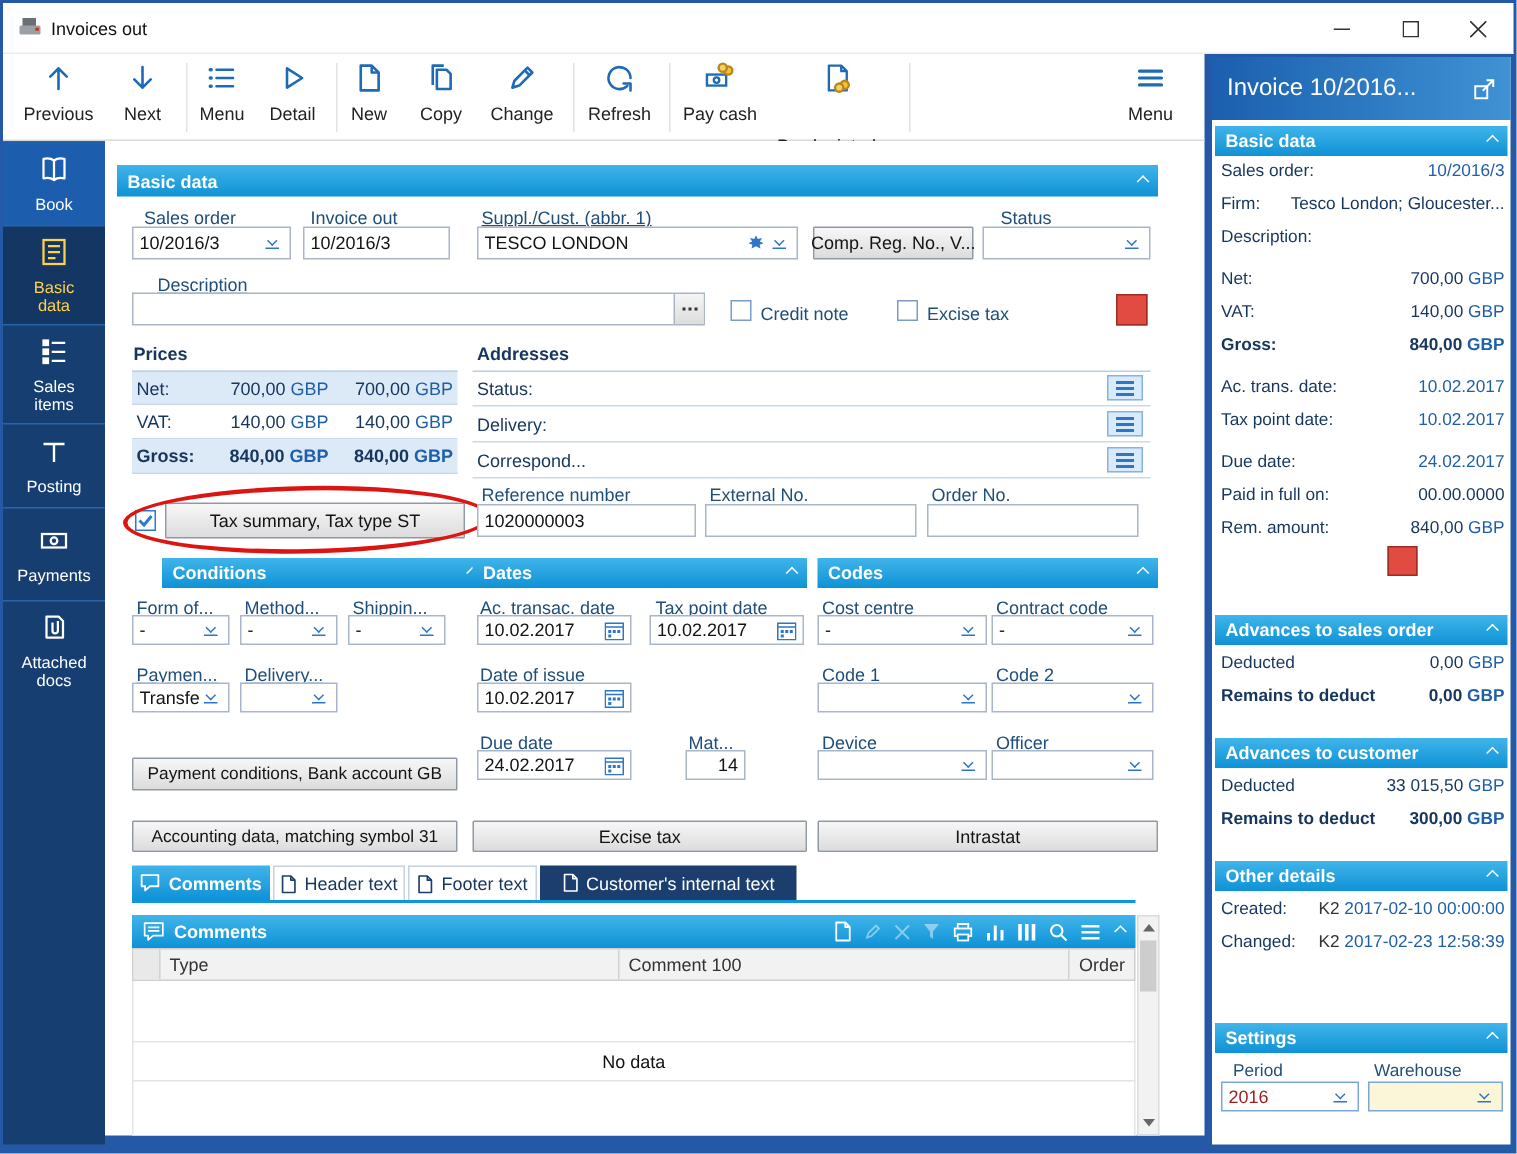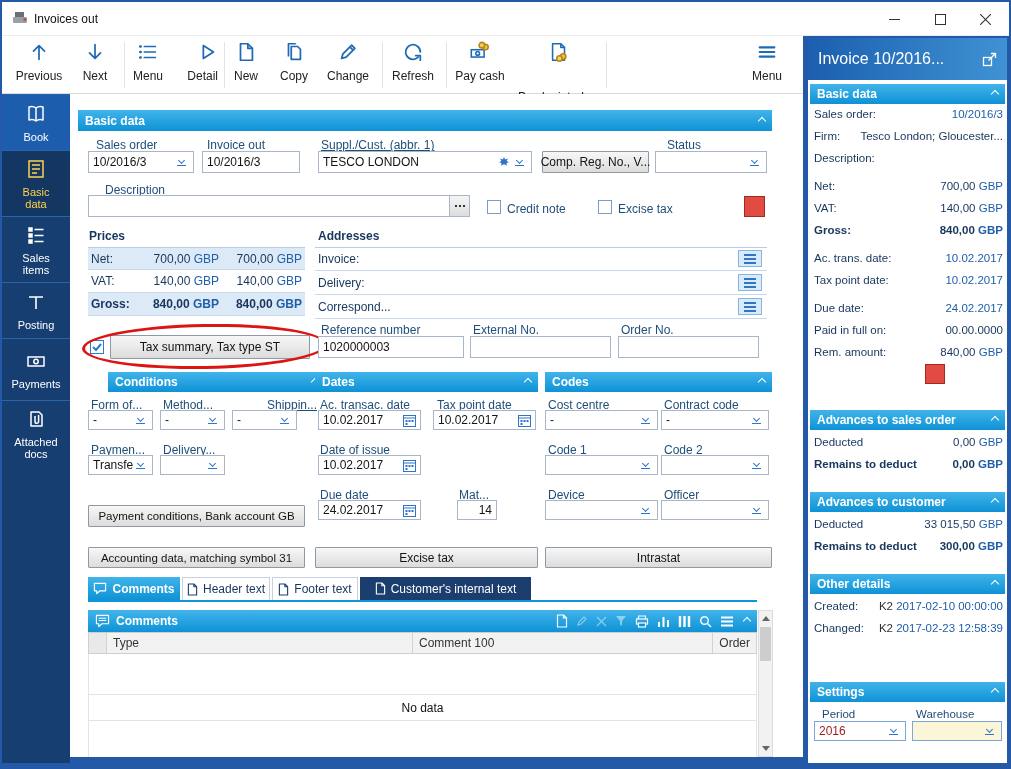--- a/index.html
+++ b/index.html
@@ -85,21 +85,21 @@
   <span>Next</span>
 </div>
 <div class="sep" style="left:124px;"></div>
 <div class="tbtn" style="left:128px;width:40px;">
   <span><svg width="22" height="22" viewBox="0 0 24 24" fill="none" stroke="#1e6ab6" stroke-width="1.9" stroke-linecap="round">
         <path d="M8 6h12M8 12h12M8 18h12"></path>
         <path d="M3.5 6h.6M3.5 12h.6M3.5 18h.6" stroke-width="2.6"></path>
       </svg></span>
   <span>Menu</span>
 </div>
-<div class="tbtn" style="left:172px;width:46px;align-items:flex-end;">
+<div class="tbtn" style="left:172px;width:46px;">
   <span><svg width="22" height="22" viewBox="0 0 24 24" fill="none" stroke="#1e6ab6" stroke-width="1.9" stroke-linejoin="round">
         <path d="M8 5l11 7-11 7z"></path>
       </svg></span>
   <span>Detail</span>
 </div>
 <div class="sep" style="left:224px;"></div>
 <div class="tbtn" style="left:227px;width:38px;">
   <span><svg width="22" height="22" viewBox="0 0 24 24" fill="none" stroke="#1e6ab6" stroke-width="1.9" stroke-linejoin="round">
         <path d="M6 3h8l5 5v13H6z"></path>
         <path d="M14 3v5h5"></path>
@@ -269,21 +269,21 @@
   <span class="a2"><span>140,00</span> <span class="cur">GBP</span></span>
 </div>
 <div class="prrow" style="top:293px;background:#dce9f6;font-weight:bold;">
   <span class="pn">Gross:</span>
   <span class="a1"><span>840,00</span> <span class="cur">GBP</span></span>
   <span class="a2"><span>840,00</span> <span class="cur">GBP</span></span>
 </div>
 
 <span class="lbl" style="left:318px;top:229px;font-weight:bold;color:#17365d;">Addresses</span>
 <div class="adrow" style="top:247px;border-top:1px solid #b9cde4;">
-  <span>Invoice:</span>
+  <span>Status:</span>
 </div>
 <div class="mbtn" style="left:738px;top:250px;">
     <span class="mline"></span>
   </div>
 <div class="adrow" style="top:271px;">
   <span>Delivery:</span>
 </div>
 <div class="mbtn" style="left:738px;top:274px;">
     <span class="mline"></span>
   </div>
@@ -314,21 +314,21 @@
 <div class="fld" style="left:618px;top:336px;width:141px;height:22px;">
   <span class="val"></span>
 </div>
 
 <div class="shdr" style="left:88px;top:372px;width:217px;height:20px;margin-left:20px;">
   <span>Conditions</span>
   <span class="chvup"></span>
 </div>
 <span class="lbl u" style="left:91px;top:398px;">Form of...</span>
 <span class="lbl u" style="left:163px;top:398px;">Method...</span>
-<span class="lbl u" style="left:235px;top:398px;margin-left:32px;">Shippin...</span>
+<span class="lbl u" style="left:235px;top:398px;">Shippin...</span>
 <div class="fld" style="left:88px;top:410px;width:65px;height:20px;">
   <span class="val">-</span>
   <span class="dd">
       <i class="c"></i>
       <i class="b"></i>
     </span>
 </div>
 <div class="fld" style="left:160px;top:410px;width:65px;height:20px;">
   <span class="val">-</span>
   <span class="dd">

